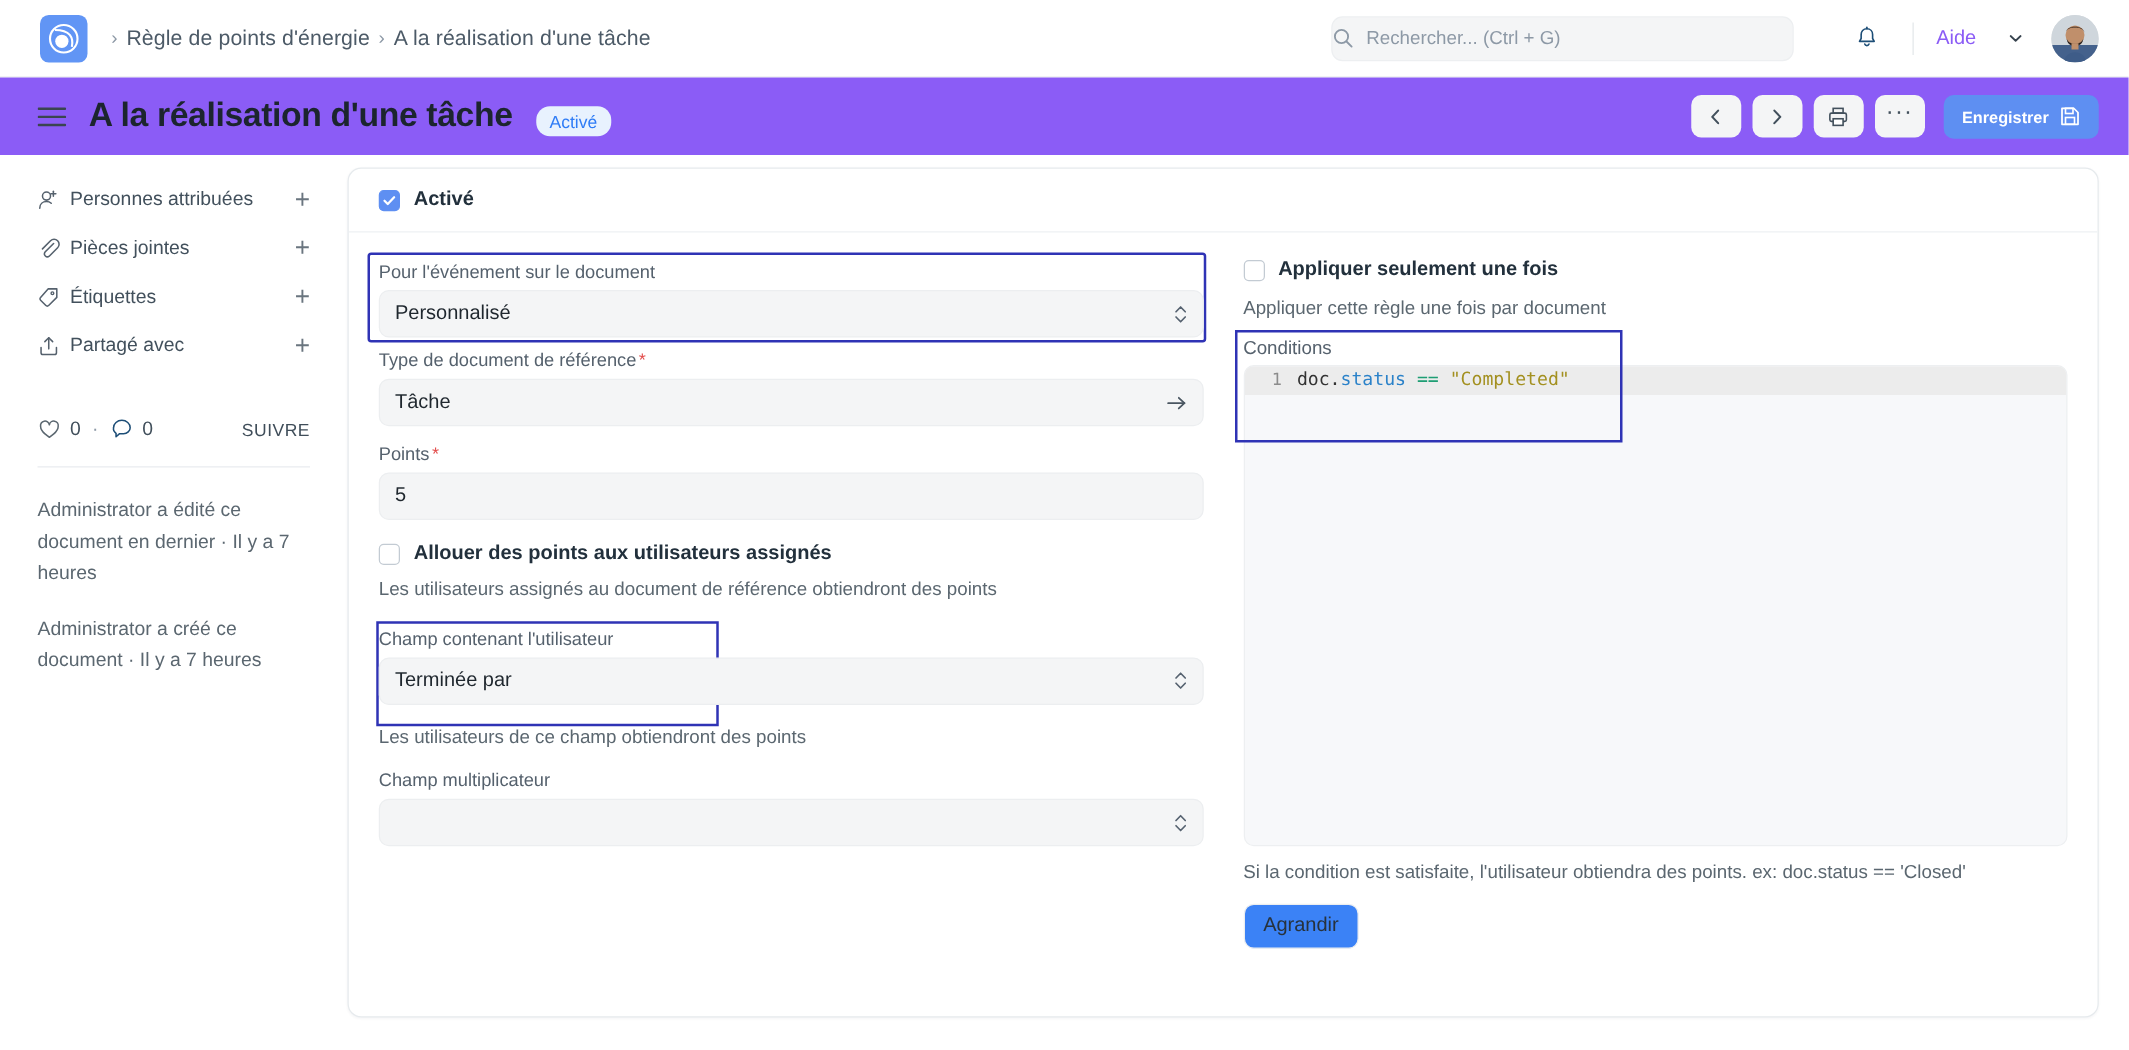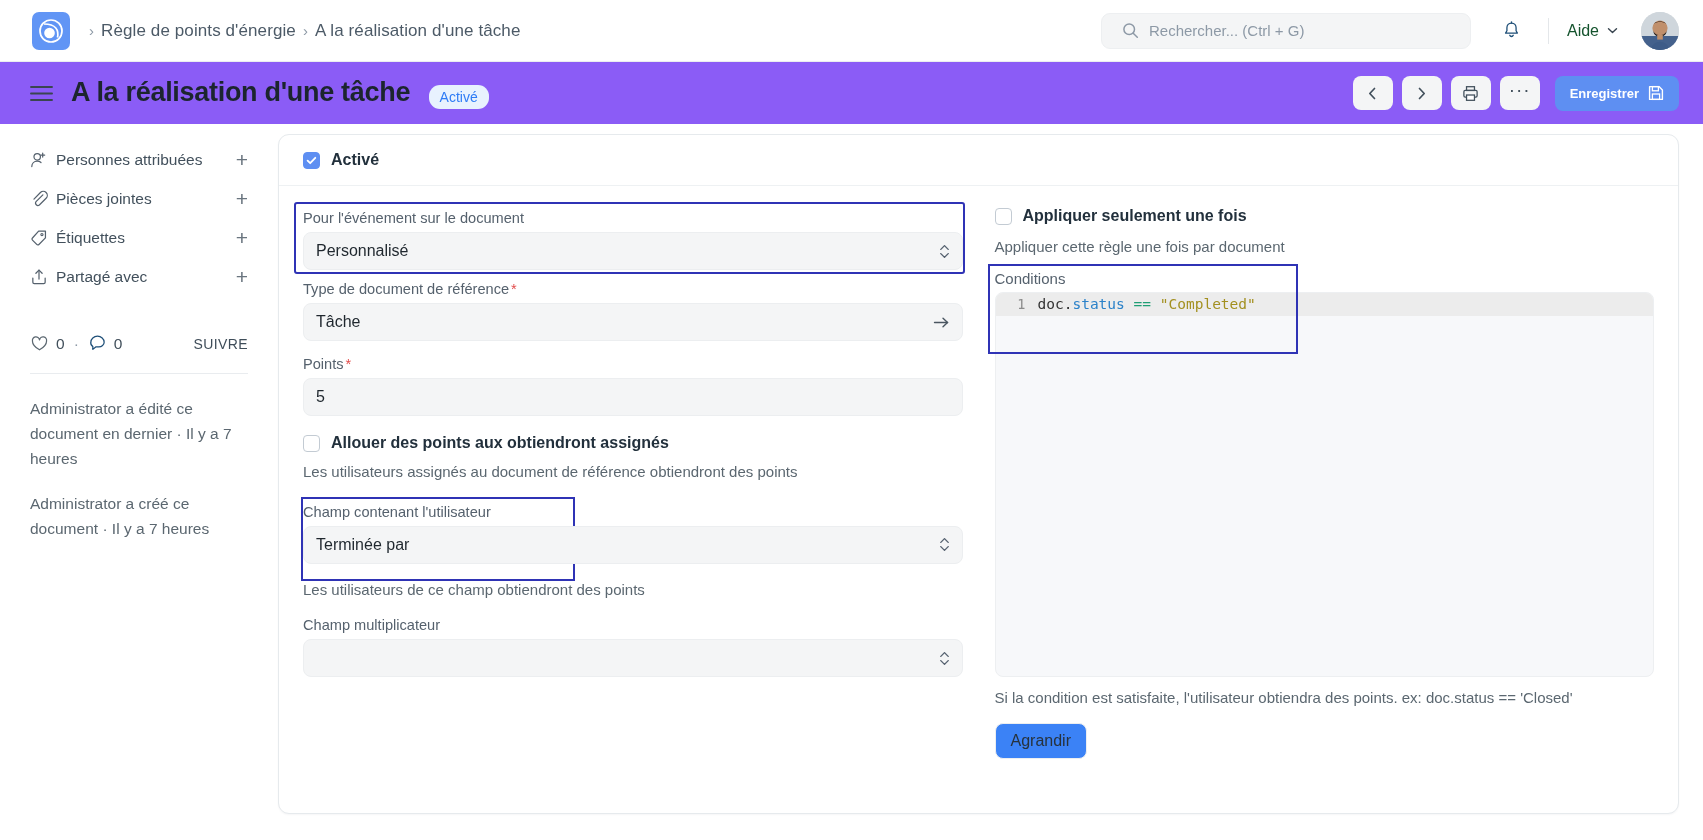--- a/index.html
+++ b/index.html
@@ -44,30 +44,30 @@
     position: absolute;
     right: 24px; top: 0; bottom: 0;
     display: flex; align-items: center; gap: 0;
   }
   .search-box {
     width: 370px; height: 36px;
     background: #f4f5f6;
     border: 1px solid #edeff1;
     border-radius: 9px;
     display: flex; align-items: center;
-    padding: 0 20px;
+    padding: 0 0;
     gap: 10px;
-    margin-right: 20px;
+    margin-right: 38px;
   }
   .search-box .placeholder { color: #8d99a6; font-size: 15px; }
   .bell-btn { padding: 4px 10px; display:flex; align-items:center; }
   .nav-divider { width: 1px; height: 26px; background: #e4e7ea; margin: 0 16px; }
   .help-btn {
-    display: flex; align-items: center; gap: 7px;
-    font-size: 16px; color: #14532d;
+    display: flex; align-items: center; gap: 25px;
+    font-size: 16px; color: #8b5cf6;
     padding: 4px 2px;
     margin-right: 20px;
   }
   .avatar {
     width: 38px; height: 38px; border-radius: 50%;
     overflow: hidden; flex: none;
     background: #d6dade;
     position: relative;
   }
   .avatar .face { position:absolute; inset:0; }
@@ -552,21 +552,21 @@
             <label class="field-label">
               <span>Points</span><span class="req">*</span>
             </label>
             <div class="control">
               <span class="ctrl-value">5</span>
             </div>
           </div>
 
           <div class="checkrow" style="margin-top:18px;">
             <span class="cb"></span>
-            <span class="cb-label plain">Allouer des points aux obtiendront assignés</span>
+            <span class="cb-label plain">Allouer des points aux utilisateurs assignés</span>
           </div>
           <div class="hint tight">Les utilisateurs assignés au document de référence obtiendront des points</div>
 
           <div class="field" style="position:relative;">
             <div class="hl-userfield"></div>
             <label class="field-label">Champ contenant l'utilisateur</label>
             <div class="control select">
               <span class="ctrl-value">Terminée par</span>
               <span class="updown">
                 <svg width="11" height="17" viewBox="0 0 11 17">

